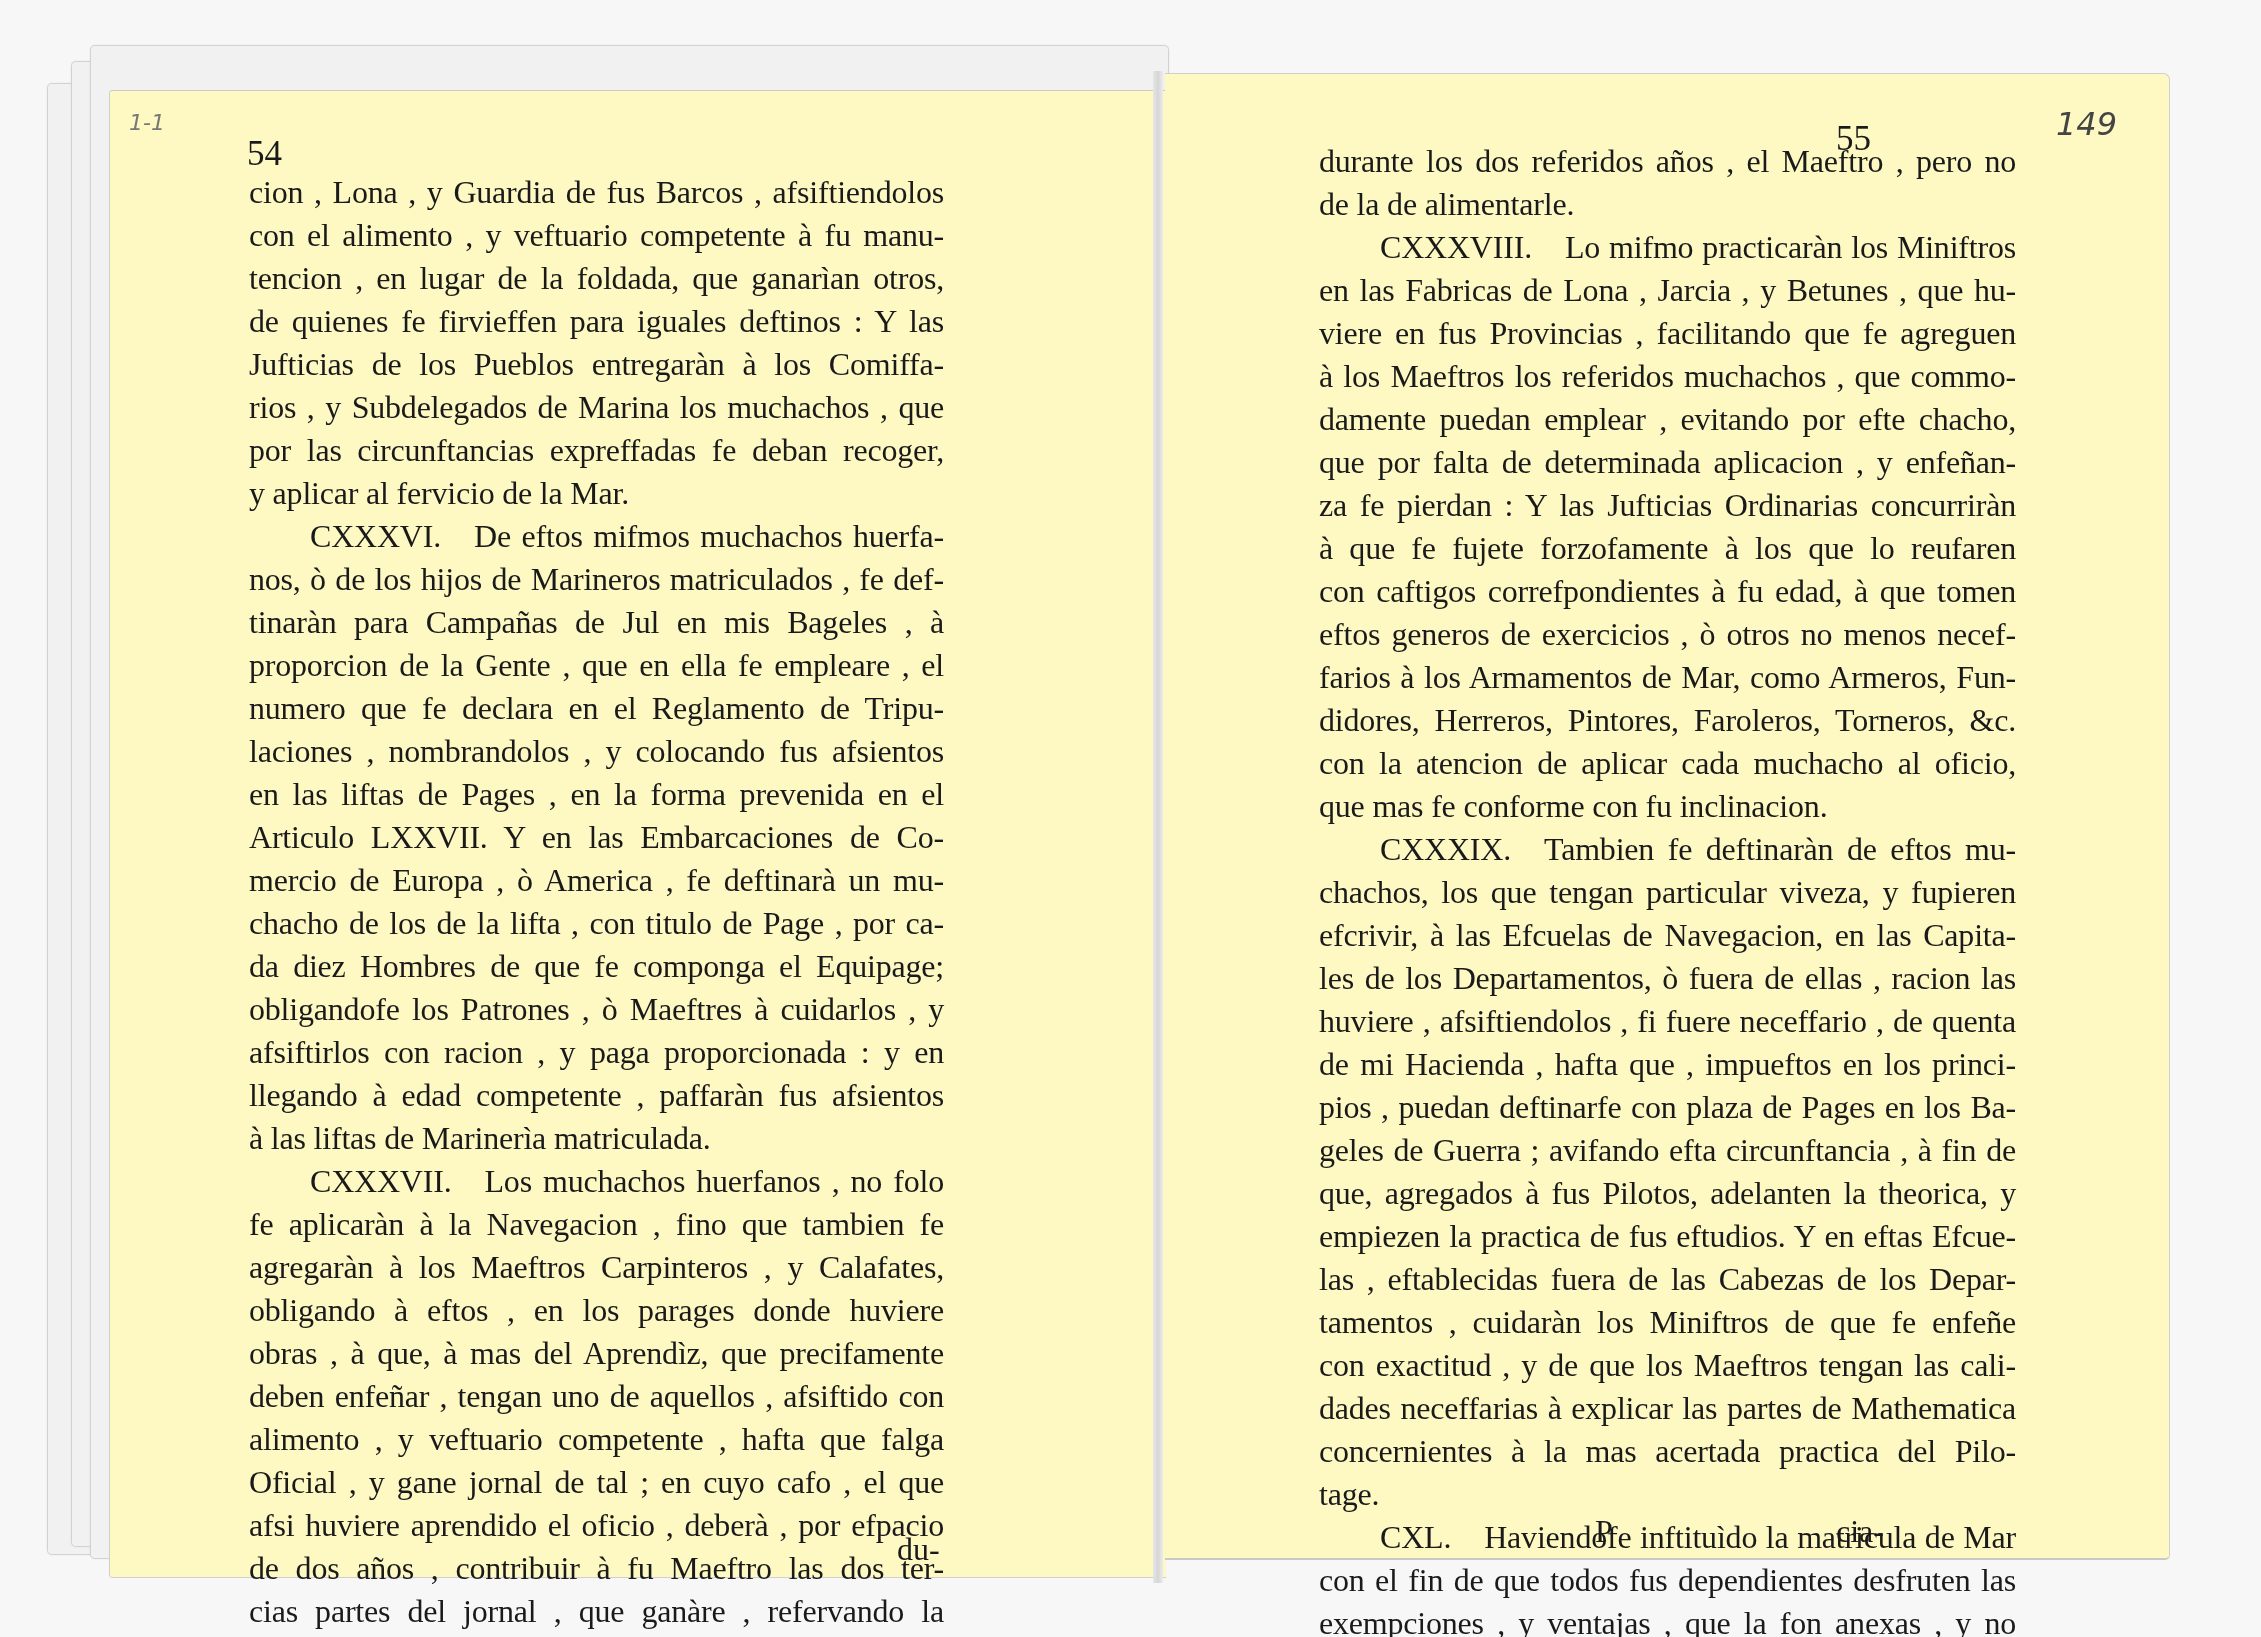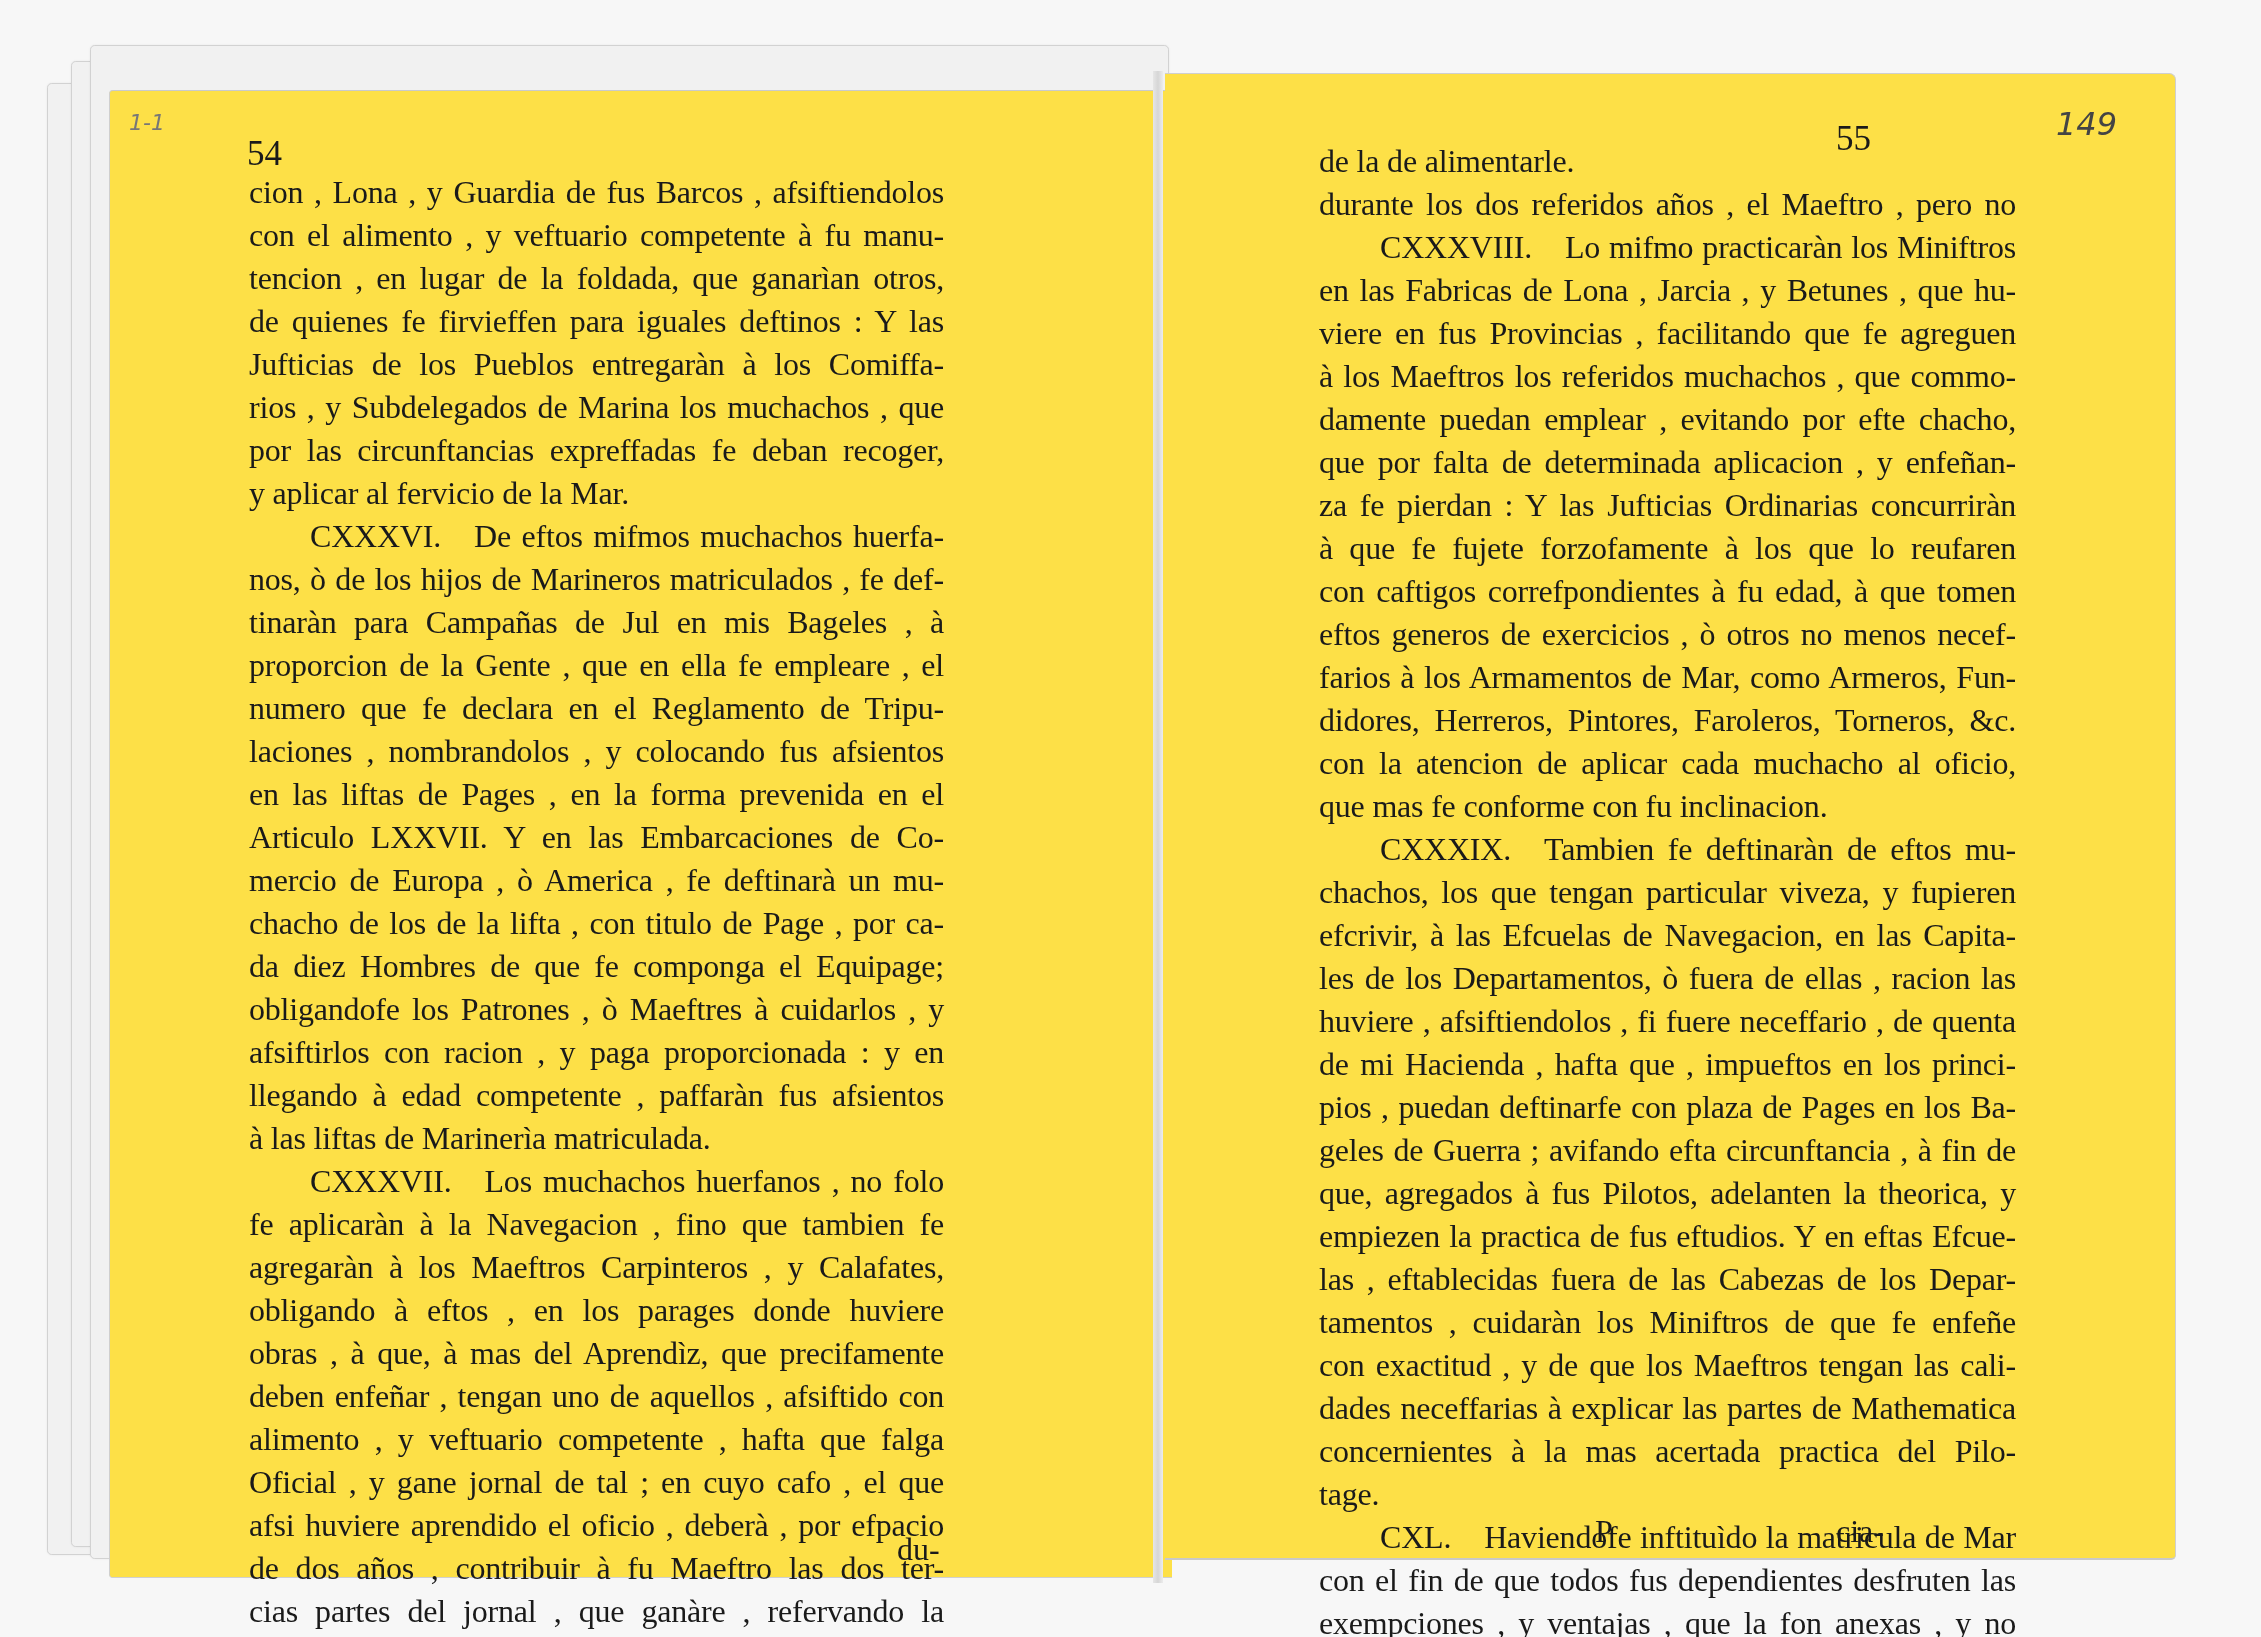--- a/index.html
+++ b/index.html
@@ -3,21 +3,21 @@
 <meta charset="utf-8">
 <style>
   html, body { margin:0; padding:0; }
   body {
     width:2261px; height:1638px; position:relative; overflow:hidden;
     background:#f7f7f7;
     font-family:"Liberation Serif","DejaVu Serif",serif;
     color:#1a1a1a;
   }
   .sheet { position:absolute; background:#f1f1f1; border:1.4px solid #d2d2d2; border-radius:4.7px; box-shadow:0 0 2.8px rgba(0,0,0,0.06); }
-  .page { position:absolute; background:#fde047;padding-left:6px; }
+  .page { position:absolute; background:#fef9c3; }
   .page-left { left:109px; top:90px; width:1056px; height:1486px; border-left:1.9px solid #cfcfcf; border-bottom:1.9px solid #d0d0d0; border-top:1.4px solid #cacaca; border-radius:3.8px 0 0 3.8px; }
   .page-right { left:1165px; top:73px; width:1004px; height:1484px; border-top:1.4px solid #cfcfcf; border-right:1.9px solid #cfcfcf; border-bottom:2.4px solid #c9c9c9; border-radius:0 6.6px 4.7px 0; }
   .gutter { position:absolute; left:1153px; top:71px; width:10.4px; height:1512px; background:linear-gradient(90deg,#e6e6e6,#d6d6d6 50%,#ececec); }
   .text-block { position:absolute; }
   .line {
     height:43px; line-height:43px; font-size:32px;
     white-space:nowrap; text-align:justify; text-align-last:justify;
     letter-spacing:-0.2px;
   }
   .line.last { text-align-last:left; }
@@ -76,22 +76,22 @@
     </div>
   <span class="catch" style="left:787px;top:1420px;margin-top:20px;">du-</span>
 </div>
 
 <div class="gutter"></div>
 
 <div class="page page-right">
   <span class="page-num" style="left:671px;top:45px;">55</span>
   <span class="handwritten" style="left:891px;top:31px;">149</span>
   <div class="text-block" id="right-lines" style="left:154px;top:66px;width:697px;">
+      <div class="line"><span>durante los dos referidos años , el Maeftro , pero no</span></div>
       <div class="line last"><span>de la de alimentarle.</span></div>
-      <div class="line"><span>durante los dos referidos años , el Maeftro , pero no</span></div>
       <div class="line indent"><span class="art-num">CXXXVIII.</span><span>Lo mifmo practicaràn los Miniftros</span></div>
       <div class="line"><span>en las Fabricas de Lona , Jarcia , y Betunes , que hu-</span></div>
       <div class="line"><span>viere en fus Provincias , facilitando que fe agreguen</span></div>
       <div class="line"><span>à los Maeftros los referidos muchachos , que commo-</span></div>
       <div class="line"><span>damente puedan emplear , evitando por efte chacho,</span></div>
       <div class="line"><span>que por falta de determinada aplicacion , y enfeñan-</span></div>
       <div class="line"><span>za fe pierdan : Y las Jufticias Ordinarias concurriràn</span></div>
       <div class="line"><span>à que fe fujete forzofamente à los que lo reufaren</span></div>
       <div class="line"><span>con caftigos correfpondientes à fu edad, à que tomen</span></div>
       <div class="line"><span>eftos generos de exercicios , ò otros no menos necef-</span></div>

